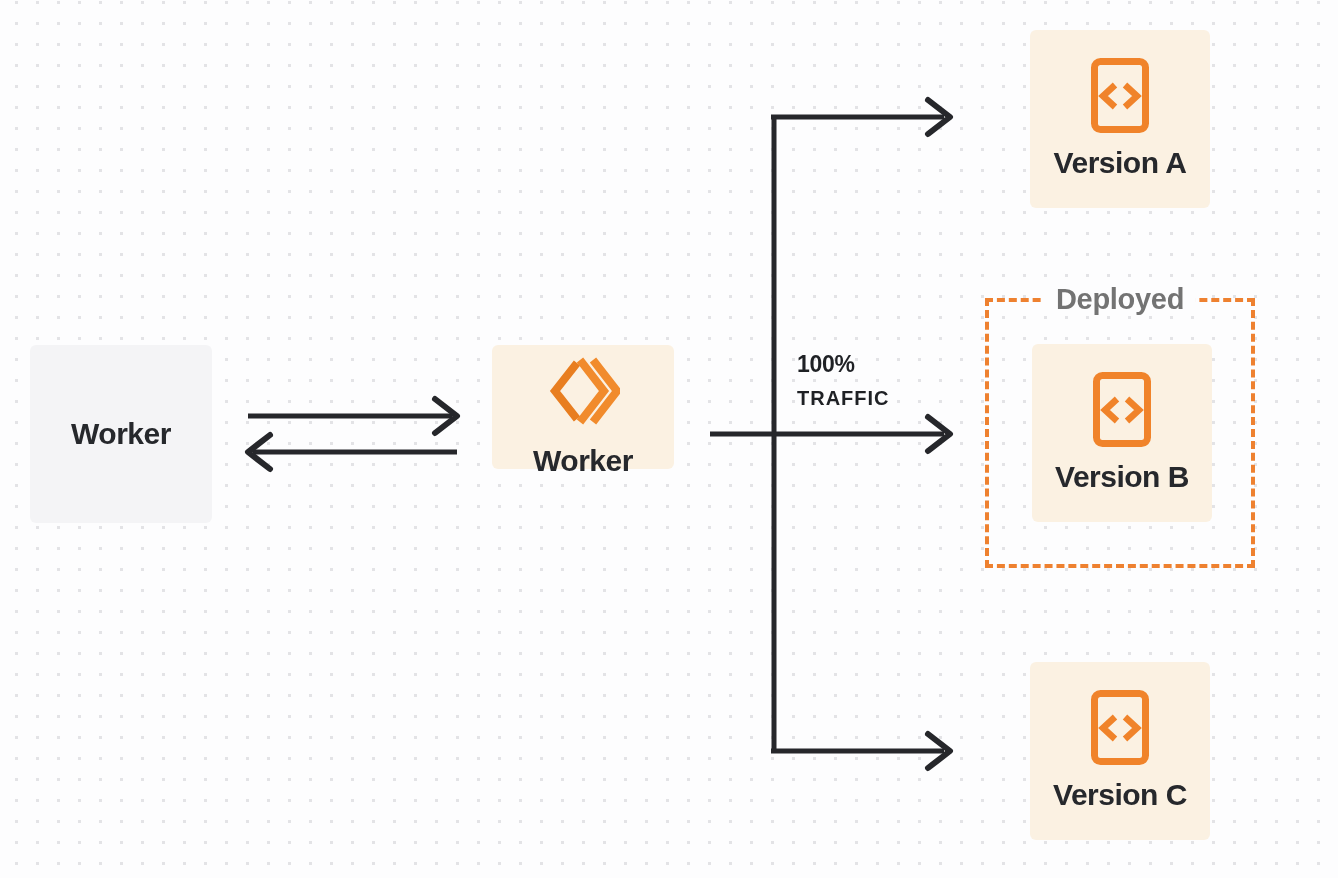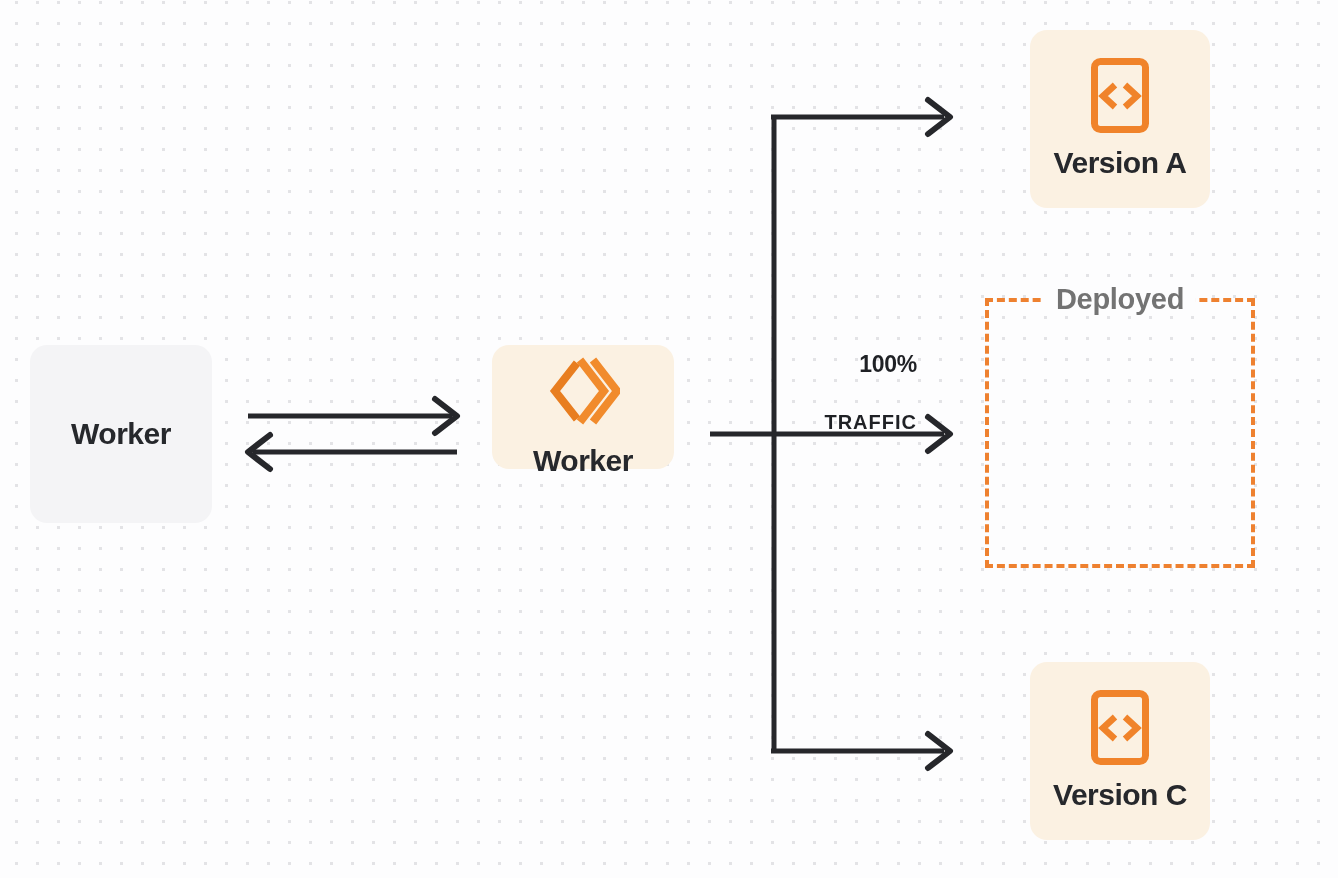--- a/index.html
+++ b/index.html
@@ -22,21 +22,21 @@
     left: 0; top: 0;
     width: 1338px; height: 878px;
     pointer-events: none;
   }
   .node {
     position: absolute;
     display: flex;
     flex-direction: column;
     align-items: center;
     justify-content: center;
-    border-radius: 17px;
+    border-radius: 6px;
   }
   .node-label {
     font-weight: 800;
     font-size: 30px;
     letter-spacing: -0.5px;
     color: #26282c;
     white-space: nowrap;
   }
   .client-box {
     left: 30px; top: 345px;
@@ -77,27 +77,27 @@
     letter-spacing: -0.3px;
     color: #737373;
     white-space: nowrap;
   }
   .traffic-label {
     position: absolute;
     left: 797px; top: 351px;
     width: 120px;
     display: flex;
     flex-direction: column;
-    align-items: flex-end;
+    align-items: flex-start;
     gap: 9px;
     color: #1f2125;
     text-align: center;
   }
   .traffic-pct { font-weight: 800; font-size: 23px; letter-spacing: -0.3px; }
-  .traffic-word { font-weight: 800; font-size: 20px; letter-spacing: 1px; margin-top: 24px; }
+  .traffic-word { font-weight: 800; font-size: 20px; letter-spacing: 1px; }
   .icon-wrap { display: flex; align-items: center; justify-content: center; }
 </style>
 </head>
 <body>
 
 <div class="canvas">
 
   <svg class="connectors" viewBox="0 0 1338 878" xmlns="http://www.w3.org/2000/svg">
     <g stroke="#26272b" fill="none">
 
@@ -160,20 +160,30 @@
         <polyline points="34,27 46,38 34,49" stroke-width="6.5" stroke-linejoin="miter"></polyline>
       </svg>
     </span>
     <span class="node-label">Version A</span>
   </div>
 
   <div class="deployed-box">
     <span class="deployed-label">Deployed</span>
   </div>
 
+  <div class="node version-box version-b">
+    <span class="icon-wrap">
+      <svg width="58" height="75" viewBox="0 0 58 75" xmlns="http://www.w3.org/2000/svg" fill="none" stroke="#f0832a">
+        <rect x="3.5" y="3.5" width="51" height="68" rx="6" stroke-width="7"></rect>
+        <polyline points="24,27 12,38 24,49" stroke-width="6.5" stroke-linejoin="miter"></polyline>
+        <polyline points="34,27 46,38 34,49" stroke-width="6.5" stroke-linejoin="miter"></polyline>
+      </svg>
+    </span>
+    <span class="node-label">Version B</span>
+  </div>
 
   <div class="node version-box version-c">
     <span class="icon-wrap">
       <svg width="58" height="75" viewBox="0 0 58 75" xmlns="http://www.w3.org/2000/svg" fill="none" stroke="#f0832a">
         <rect x="3.5" y="3.5" width="51" height="68" rx="6" stroke-width="7"></rect>
         <polyline points="24,27 12,38 24,49" stroke-width="6.5" stroke-linejoin="miter"></polyline>
         <polyline points="34,27 46,38 34,49" stroke-width="6.5" stroke-linejoin="miter"></polyline>
       </svg>
     </span>
     <span class="node-label">Version C</span>

